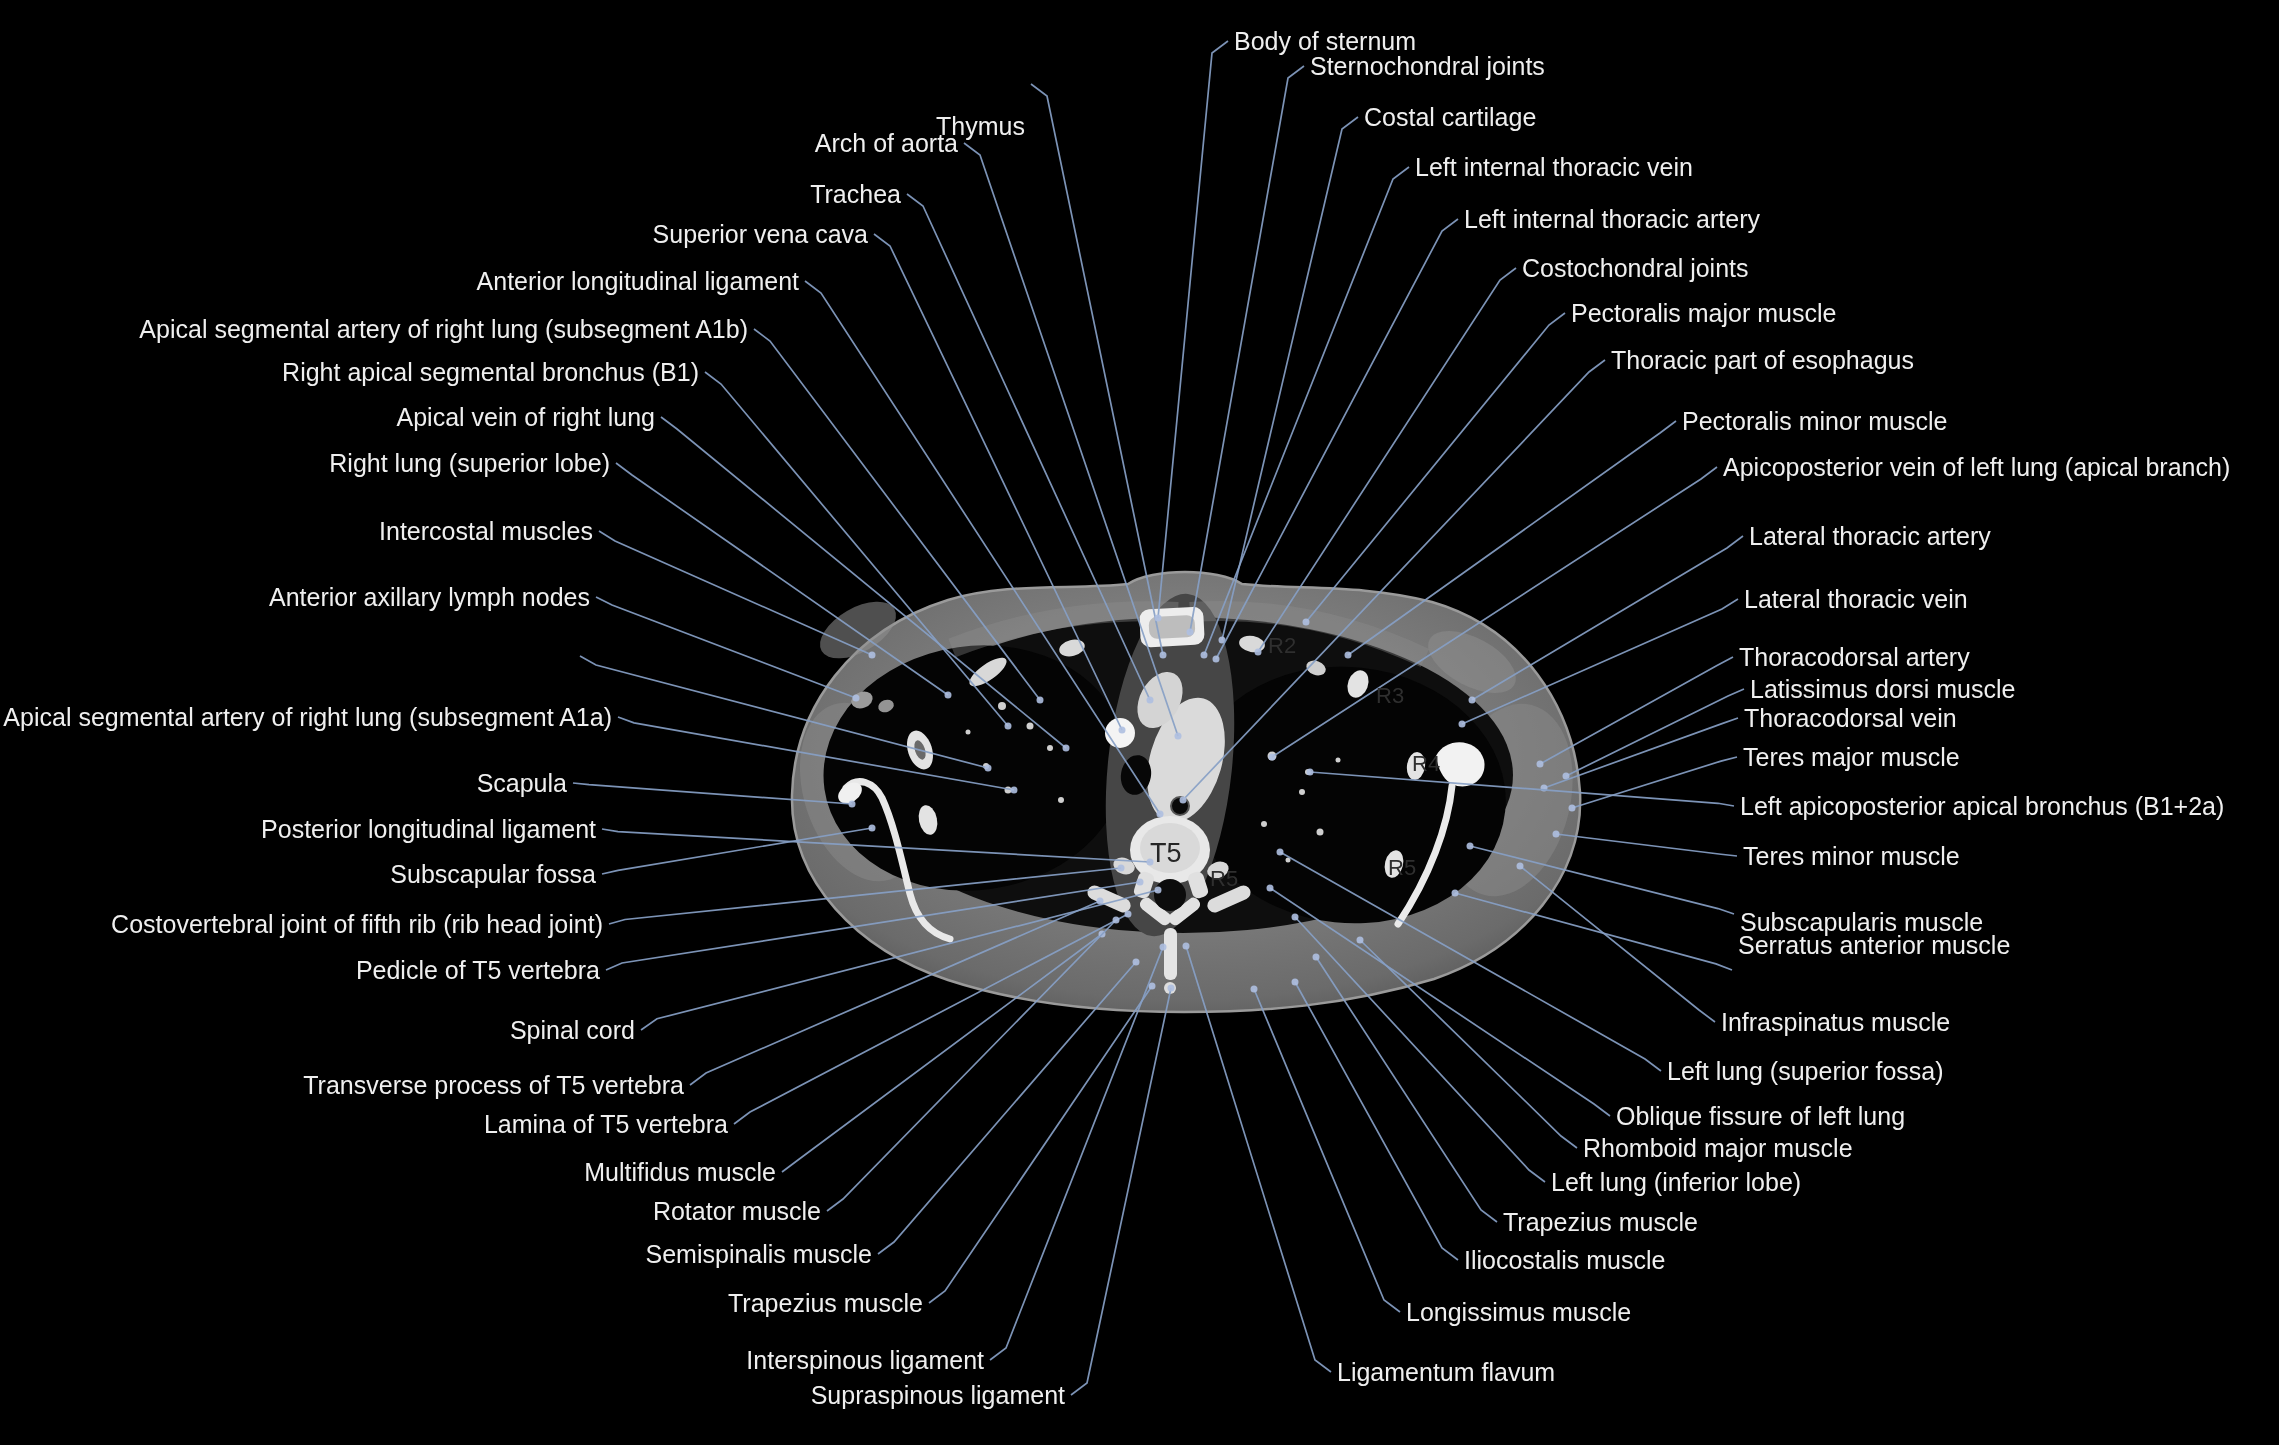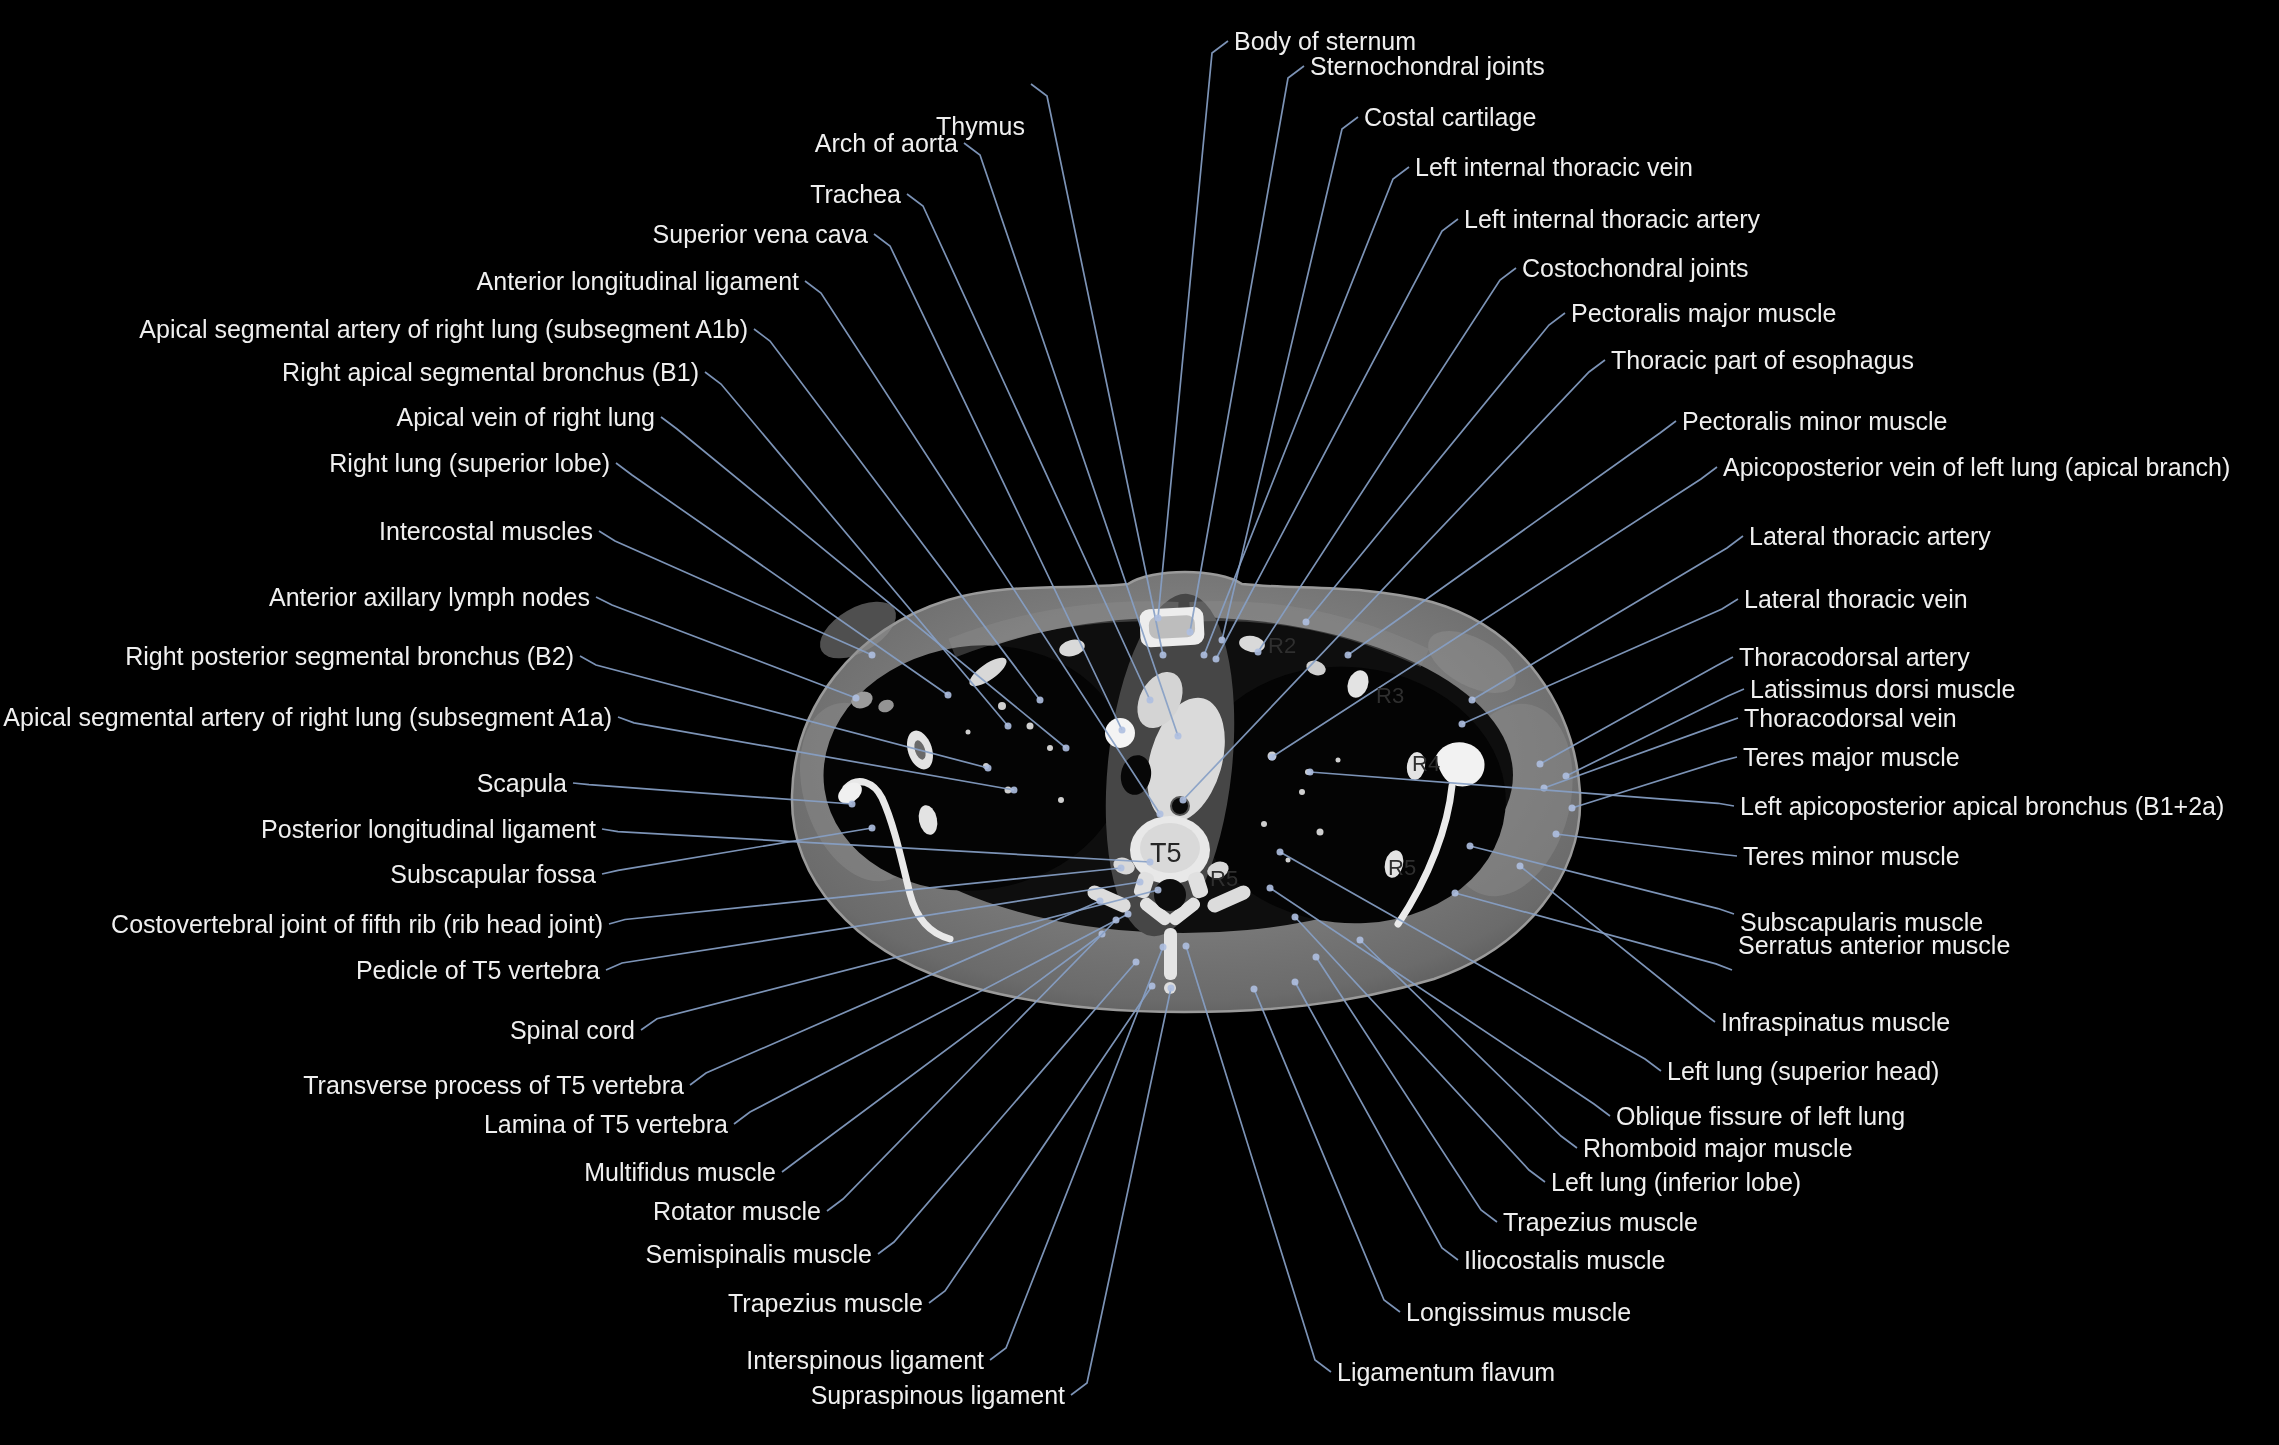--- a/index.html
+++ b/index.html
@@ -257,21 +257,20 @@
       <div class="label" style="right: 1321px; top: 128px;">Arch of aorta</div>
       <div class="label" style="right: 1378px; top: 179px; margin-left: 16px;">Trachea</div>
       <div class="label" style="right: 1411px; top: 219px;">Superior vena cava</div>
       <div class="label" style="right: 1480px; top: 266px;">Anterior longitudinal ligament</div>
       <div class="label" style="right: 1531px; top: 314px;">Apical segmental artery of right lung (subsegment A1b)</div>
       <div class="label" style="right: 1580px; top: 357px;">Right apical segmental bronchus (B1)</div>
       <div class="label" style="right: 1624px; top: 402px;">Apical vein of right lung</div>
       <div class="label" style="right: 1669px; top: 448px;">Right lung (superior lobe)</div>
       <div class="label" style="right: 1686px; top: 516px;">Intercostal muscles</div>
       <div class="label" style="right: 1689px; top: 582px;">Anterior axillary lymph nodes</div>
-      <div class="label" style="right: 1705px; top: 641px;">Right posterior segmental bronchus (B2)</div>
       <div class="label" style="right: 1667px; top: 702px;">Apical segmental artery of right lung (subsegment A1a)</div>
       <div class="label" style="right: 1712px; top: 768px;">Scapula</div>
       <div class="label" style="right: 1683px; top: 814px;">Posterior longitudinal ligament</div>
       <div class="label" style="right: 1683px; top: 859px;">Subscapular fossa</div>
       <div class="label" style="right: 1676px; top: 909px;">Costovertebral joint of fifth rib (rib head joint)</div>
       <div class="label" style="right: 1679px; top: 955px;">Pedicle of T5 vertebra</div>
       <div class="label" style="right: 1644px; top: 1015px;">Spinal cord</div>
       <div class="label" style="right: 1595px; top: 1070px;">Transverse process of T5 vertebra</div>
       <div class="label" style="right: 1551px; top: 1109px;">Lamina of T5 vertebra</div>
       <div class="label" style="right: 1503px; top: 1157px;">Multifidus muscle</div>
@@ -294,21 +293,21 @@
       <div class="label" style="left: 1744px; top: 584px;">Lateral thoracic vein</div>
       <div class="label" style="left: 1739px; top: 642px;">Thoracodorsal artery</div>
       <div class="label" style="left: 1750px; top: 674px;">Latissimus dorsi muscle</div>
       <div class="label" style="left: 1744px; top: 703px;">Thoracodorsal vein</div>
       <div class="label" style="left: 1743px; top: 742px;">Teres major muscle</div>
       <div class="label" style="left: 1740px; top: 791px;">Left apicoposterior apical bronchus (B1+2a)</div>
       <div class="label" style="left: 1743px; top: 841px;">Teres minor muscle</div>
       <div class="label" style="left: 1740px; top: 899px; margin-top: 8px;">Subscapularis muscle</div>
       <div class="label" style="left: 1738px; top: 930px;">Serratus anterior muscle</div>
       <div class="label" style="left: 1721px; top: 1007px;">Infraspinatus muscle</div>
-      <div class="label" style="left: 1667px; top: 1056px;">Left lung (superior head)</div>
+      <div class="label" style="left: 1667px; top: 1056px;">Left lung (superior fossa)</div>
       <div class="label" style="left: 1616px; top: 1101px;">Oblique fissure of left lung</div>
       <div class="label" style="left: 1583px; top: 1133px;">Rhomboid major muscle</div>
       <div class="label" style="left: 1551px; top: 1167px;">Left lung (inferior lobe)</div>
       <div class="label" style="left: 1503px; top: 1207px;">Trapezius muscle</div>
       <div class="label" style="left: 1464px; top: 1245px;">Iliocostalis muscle</div>
       <div class="label" style="left: 1406px; top: 1297px;">Longissimus muscle</div>
       <div class="label" style="left: 1337px; top: 1357px;">Ligamentum flavum</div>
     </div>
 </div>
 

